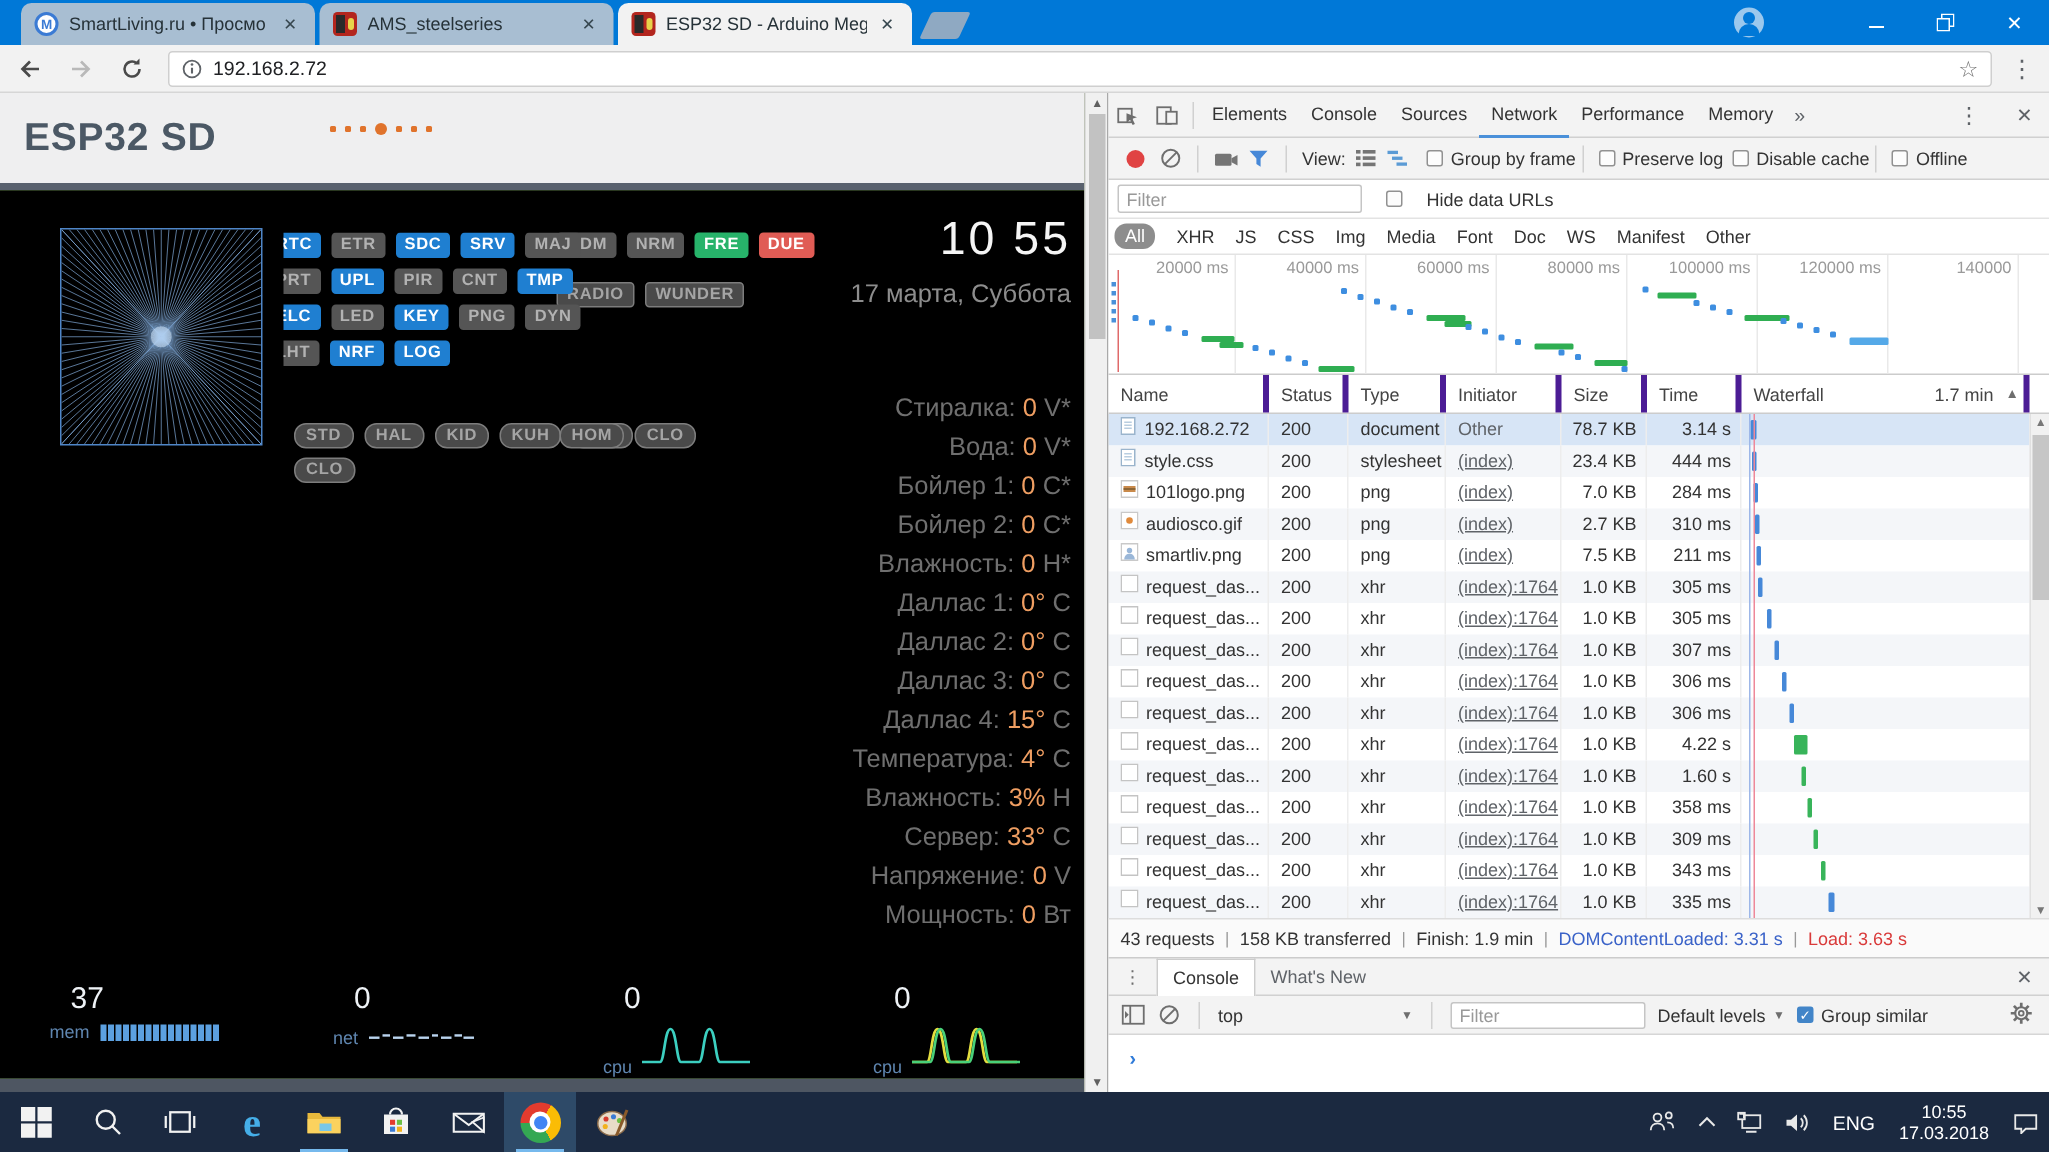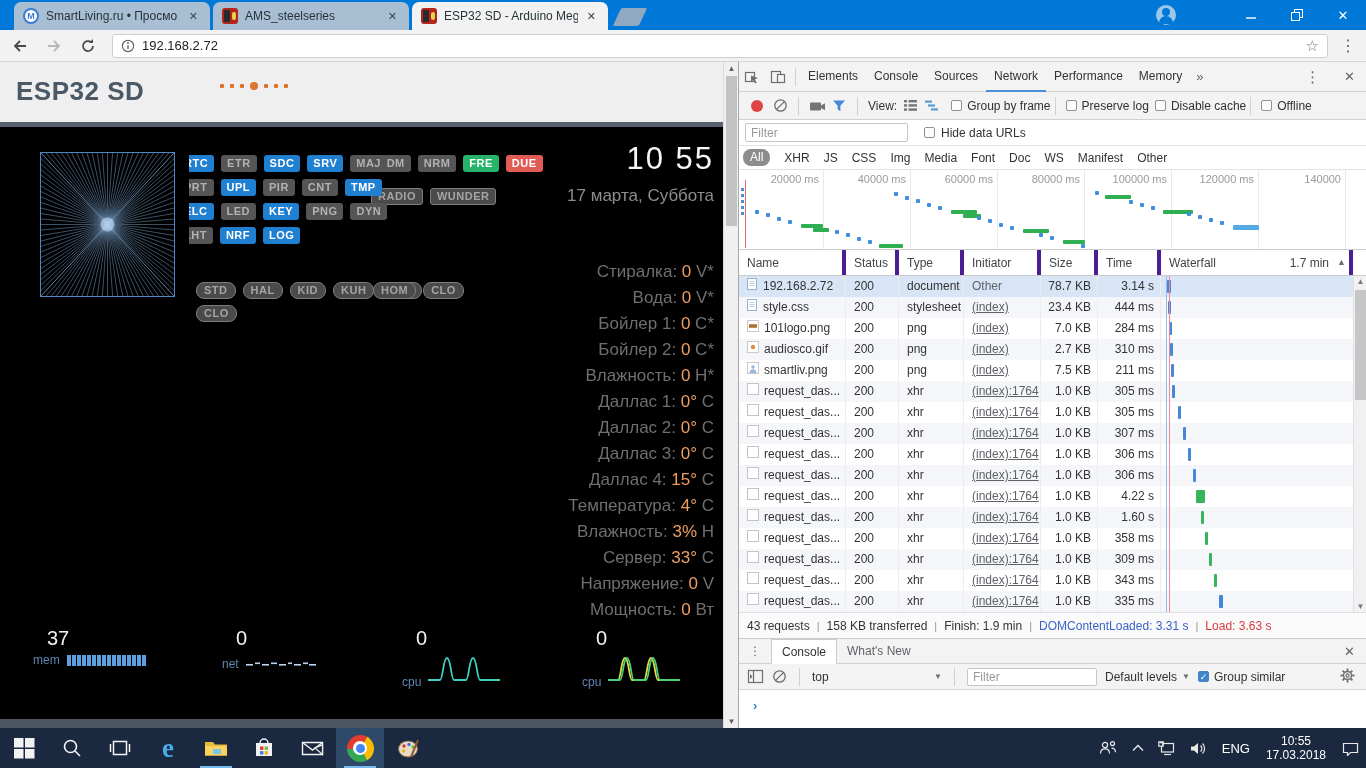--- a/index.html
+++ b/index.html
@@ -66,21 +66,21 @@
   #pills-b { position:absolute; left:373px; top:155px; }
   #pills-c { position:absolute; left:196px; top:178px; }
 
   #right-col { position:absolute; right:9px; top:14px; text-align:right; }
   #clock { font-size:31px; color:#f5f5f5; letter-spacing:2px; }
   #date { font-size:17px; color:#8d8d8d; margin-top:9px; }
   #sensors { margin-top:53px; font-size:17px; line-height:26px; }
   .s-label, .s-unit { color:#6f6f6f; }
   .s-value { color:#ef9e62; }
 
-  .gauge { position:absolute; top:500px; }
+  .gauge { position:absolute; top:528px; }
   .g-val { color:#eef2f6; font-size:20px; margin-left:14px; height:24px; }
   .g-row { display:flex; align-items:flex-end; gap:7px; margin-top:2px; }
   .g-label { color:#5f86b0; font-size:12px; }
   .membar { display:flex; align-items:flex-end; gap:1px; padding-bottom:1px; }
   .memseg { width:4px; height:11px; background:#5ca0e0; }
 
   
   #page-scroll { position:absolute; left:723px; top:62px; width:15px; height:666px; background:#f0f0f0; border-left:1px solid #dcdcdc; }
   #page-scroll .arr { position:absolute; left:0; width:15px; text-align:center; font-size:8px; color:#606060; }
   #ps-thumb { position:absolute; left:2px; top:14px; width:11px; height:150px; background:#c2c2c2; }
@@ -99,21 +99,21 @@
 
   #dt-nettools { position:absolute; left:0; top:30px; width:628px; height:28px; background:#f3f3f3; border-bottom:1px solid #d0d0d0; display:flex; align-items:center; gap:6px; padding-left:8px; }
   #rec-dot { width:12px; height:12px; border-radius:50%; background:#e04343; margin:0 4px; }
   .cb { width:11px; height:11px; border:1px solid #919191; border-radius:2px; background:#fcfcfc; display:inline-block; flex:0 0 auto; }
   .cb.checked { background:#4285c8; border-color:#4285c8; color:#fff; font-size:9px; line-height:11px; text-align:center; }
   .cb-group { display:flex; align-items:center; gap:5px; margin-left:6px; white-space:nowrap; }
 
   #dt-filterrow { position:absolute; left:0; top:58px; width:628px; height:26px; background:#fff; border-bottom:1px solid #e3e3e3; display:flex; align-items:center; padding-left:6px; }
   #net-filter { width:163px; height:19px; border:1px solid #c5c5c5; border-radius:2px; font-size:12px; padding:0 5px; color:#333; font-family:"Liberation Sans",sans-serif; }
   #net-filter::placeholder { color:#999; }
-  #hide-data { display:flex; align-items:center; gap:6px; margin-left:16px; }
+  #hide-data { display:flex; align-items:center; gap:16px; margin-left:16px; }
 
   #dt-typerow { position:absolute; left:0; top:84px; width:628px; height:24px; background:#fff; border-bottom:1px solid #e3e3e3; display:flex; align-items:center; gap:14px; padding-left:8px; }
   .tfilter { color:#333; }
   .tfilter.selected { background:#8d8d8d; color:#fff; border-radius:8px; padding:1px 7px 2px; margin-left:-4px; }
 
   #dt-timeline { position:absolute; left:0; top:108px; width:628px; height:80px; background:#fff; border-bottom:1px solid #ccc; overflow:hidden; }
   .tl-grid { position:absolute; top:0; width:1px; height:80px; background:#e9e9e9; }
   .tl-label { position:absolute; top:3px; font-size:11px; color:#9a9a9a; transform:translateX(-100%); padding-right:4px; white-space:nowrap; }
   .tl-dot { position:absolute; width:4px; height:4px; background:#3e8ee0; border-radius:1px; }
   .tl-dash { position:absolute; height:4px; background:#2fae52; border-radius:1px; }

